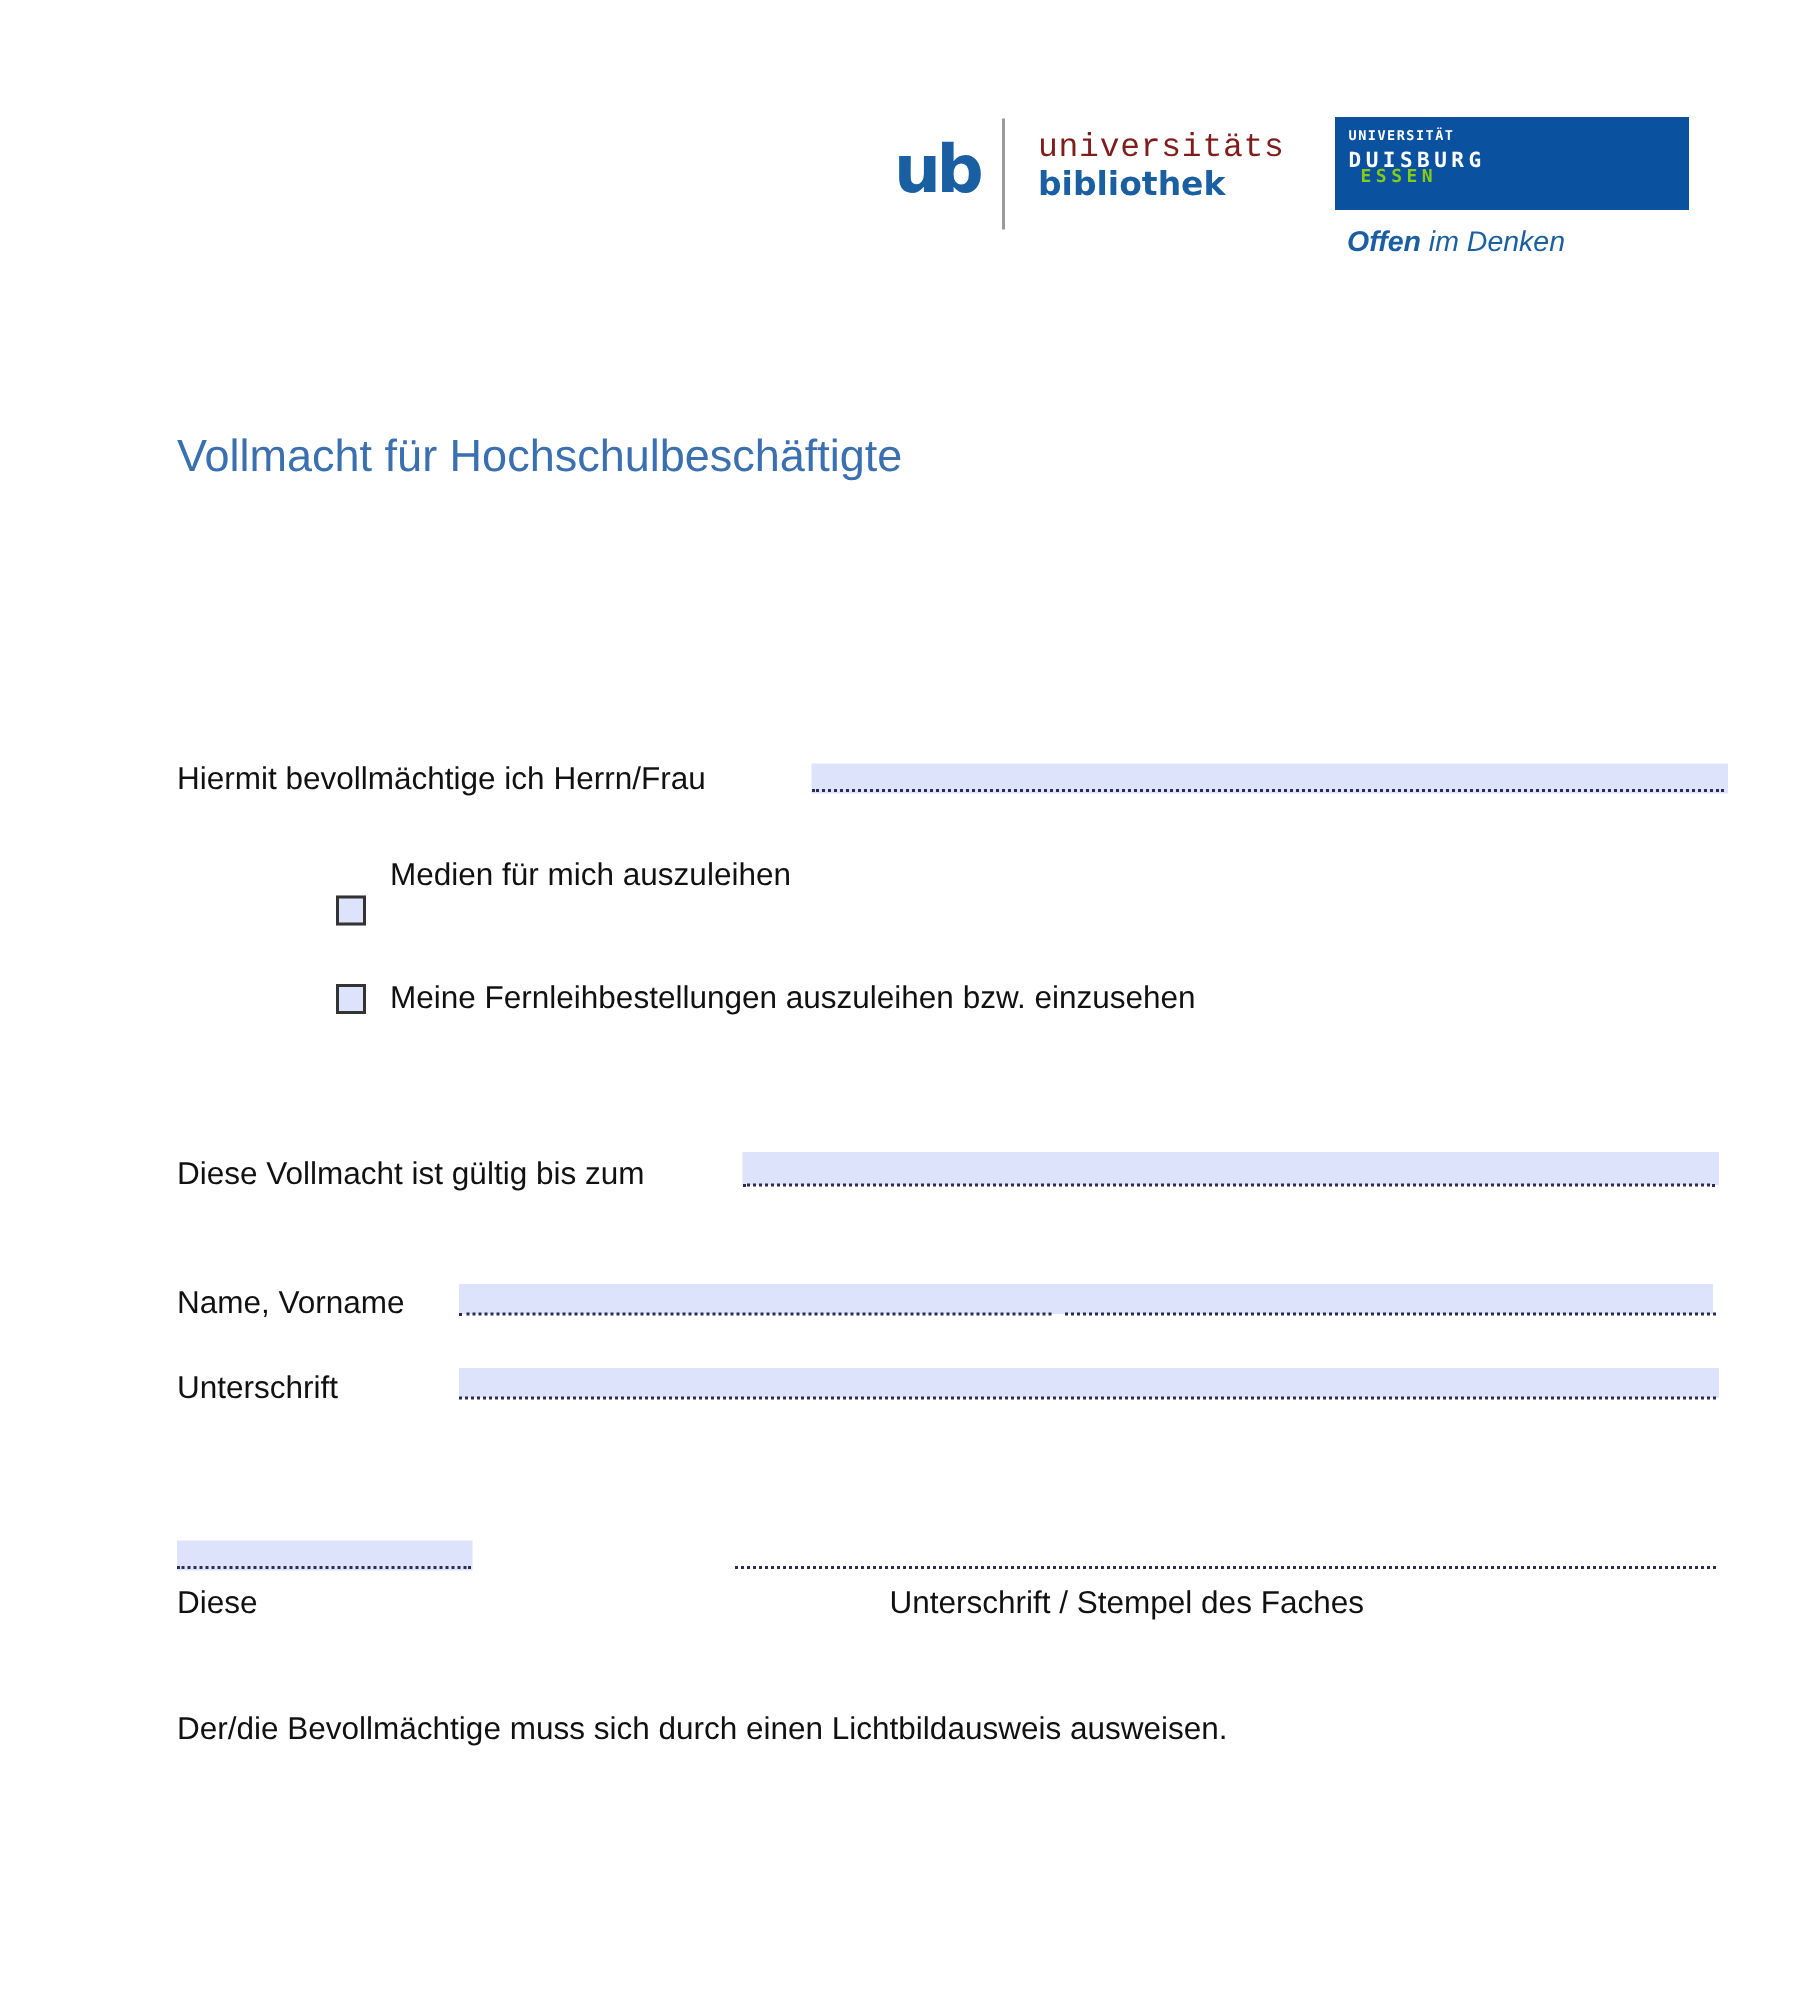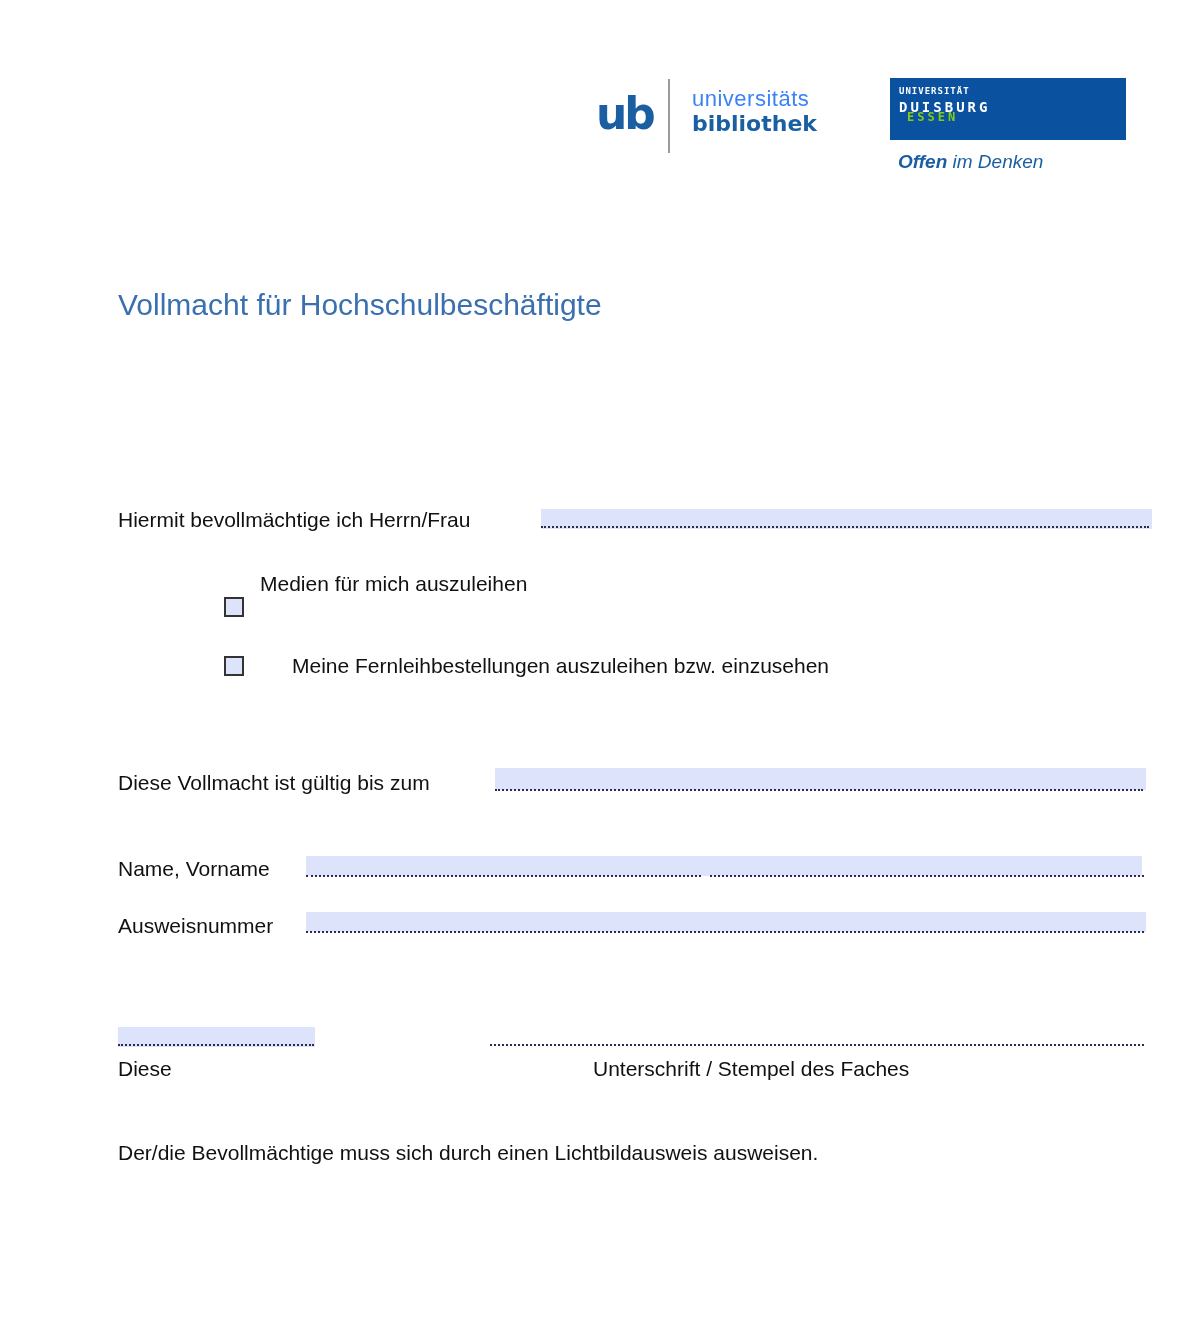--- a/index.html
+++ b/index.html
@@ -10,22 +10,22 @@
     .abs { position: absolute; }
 
     
     .ub-mark {
       left: 596px; top: 92px; font-family: "DejaVu Sans", sans-serif;
       font-weight: bold; font-size: 44px; letter-spacing: -3px;
       color: #1b5fa3; line-height: 1;
     }
     .ub-divider { left: 668px; top: 79px; width: 2px; height: 74px; background: #9a9a9a; }
     .ub-text1 {
-      left: 692px; top: 88px; font-family: Liberation Sans, sans-serif;
-      font-size: 22px; color: #3b82f6; line-height: 1; letter-spacing: 0.5px;
+      left: 692px; top: 88px; font-family: Liberation Mono, monospace;
+      font-size: 22px; color: #7f1d1d; line-height: 1; letter-spacing: 0.5px;
     }
     .ub-text2 {
       left: 692px; top: 113px; font-family: "DejaVu Sans", sans-serif;
       font-size: 22px; font-weight: bold; color: #1b5fa3; line-height: 1;
     }
 
     
     .ude-box {
       left: 890px; top: 78px; width: 236px; height: 62px; background: #0a52a0;
     }
@@ -86,32 +86,32 @@
 <div class="abs doc-title">Vollmacht für Hochschulbeschäftigte</div>
 
 <div class="abs label" style="left:118px; top:508px;">Hiermit bevollmächtige ich Herrn/Frau</div>
 <div class="abs field" style="left:541px; top:509px; width:611px;"></div>
 <div class="abs dots" style="left:541px; top:526px; width:608px;"></div>
 
 <div class="abs checkbox" style="left:224px; top:597px;"></div>
 <div class="abs label" style="left:260px; top:572px;">Medien für mich auszuleihen</div>
 
 <div class="abs checkbox" style="left:224px; top:656px;"></div>
-<div class="abs label" style="left:260px; top:654px;margin-left:32px;">Meine Fernleihbestellungen auszuleihen bzw. einzusehen</div>
+<div class="abs label" style="left:260px; top:654px;">Meine Fernleihbestellungen auszuleihen bzw. einzusehen</div>
 
 <div class="abs label" style="left:118px; top:771px;">Diese Vollmacht ist gültig bis zum</div>
 <div class="abs field" style="left:495px; top:768px; width:651px; height:22px;"></div>
 <div class="abs dots" style="left:495px; top:789px; width:648px;"></div>
 
 <div class="abs label" style="left:118px; top:857px;">Name, Vorname</div>
 <div class="abs field" style="left:306px; top:856px; width:836px;"></div>
 <div class="abs dots" style="left:306px; top:875px; width:395px;"></div>
 <div class="abs dots" style="left:710px; top:875px; width:434px;"></div>
 
-<div class="abs label" style="left:118px; top:914px;">Ausweisnummer</div>
+<div class="abs label" style="left:118px; top:914px;">Unterschrift</div>
 <div class="abs field" style="left:306px; top:912px; width:840px;"></div>
 <div class="abs dots" style="left:306px; top:931px; width:838px;"></div>
 
 <div class="abs field" style="left:118px; top:1027px; width:197px;"></div>
 <div class="abs dots" style="left:118px; top:1044px; width:196px;"></div>
 <div class="abs label" style="left:118px; top:1057px;">Diese</div>
 
 <div class="abs dots" style="left:490px; top:1044px; width:654px;"></div>
 <div class="abs label" style="left:593px; top:1057px;text-align:right;">Unterschrift / Stempel des Faches</div>
 

